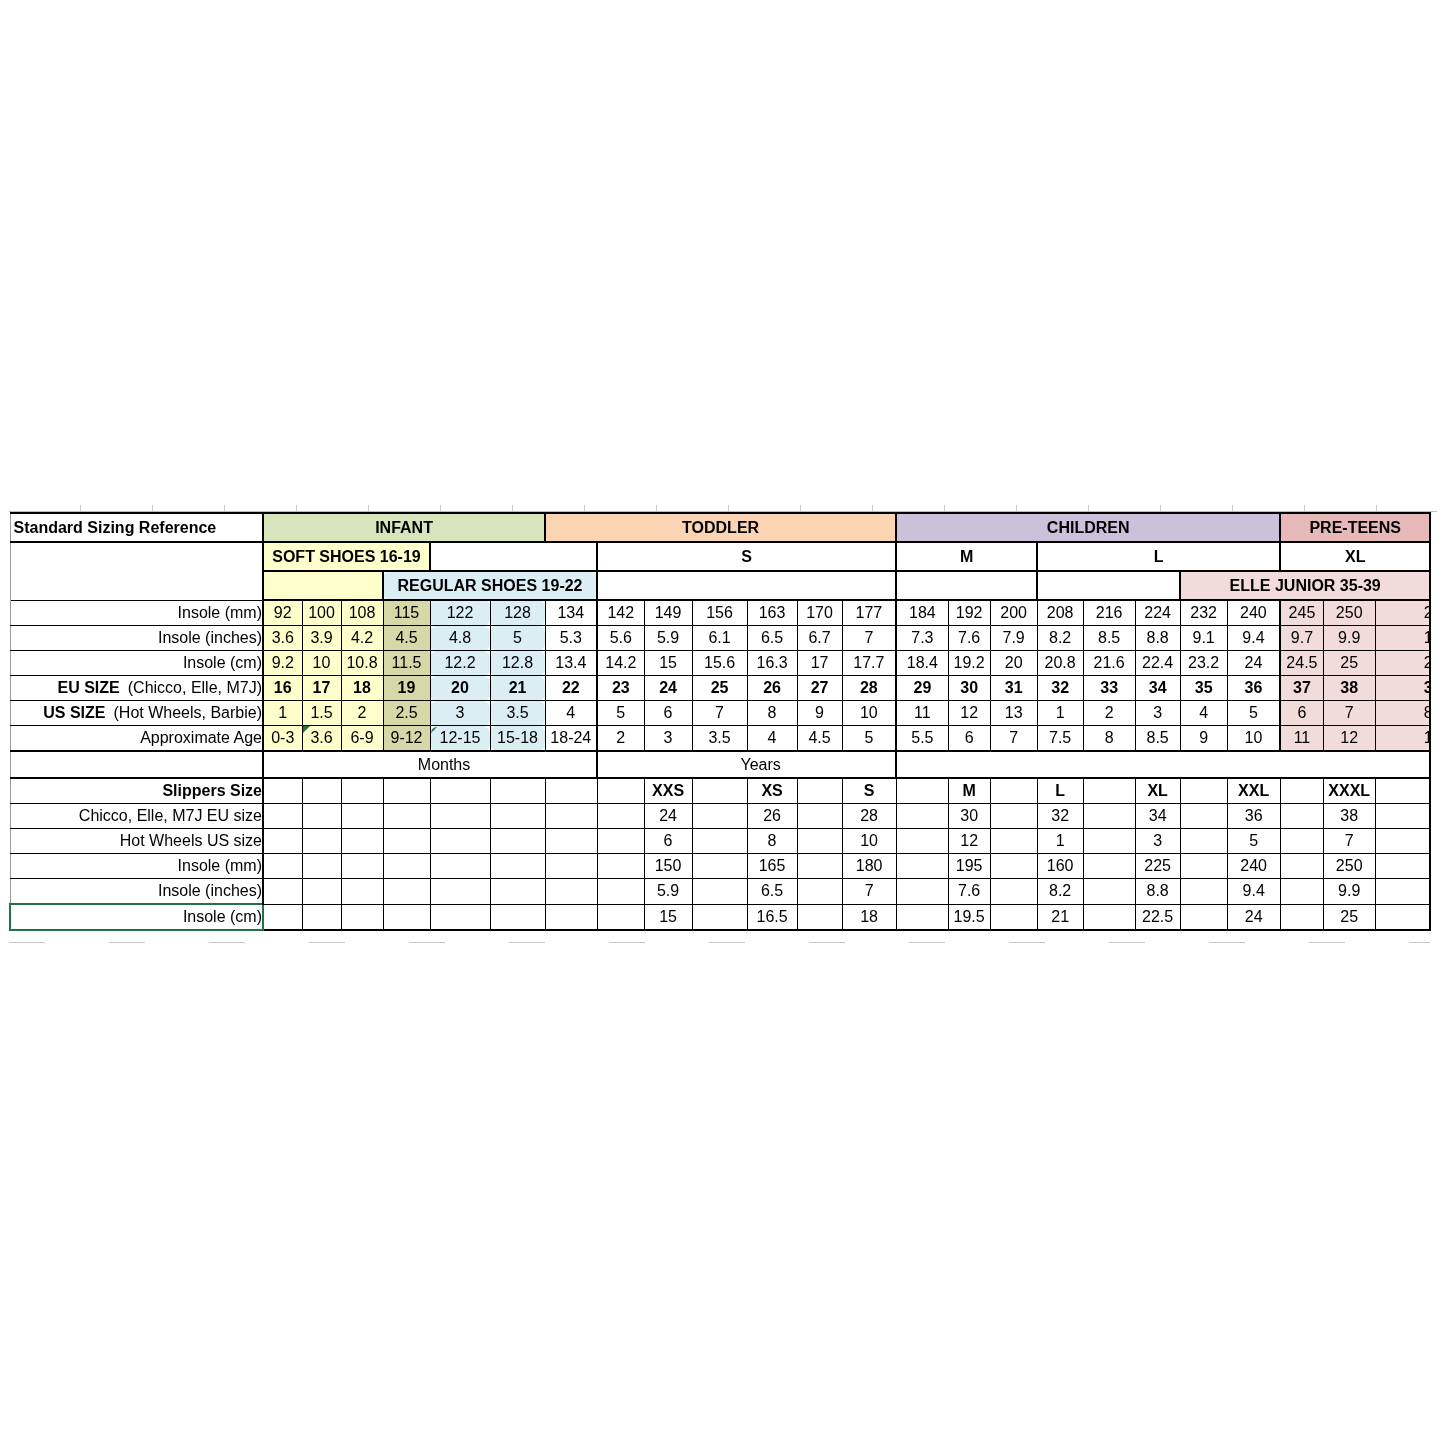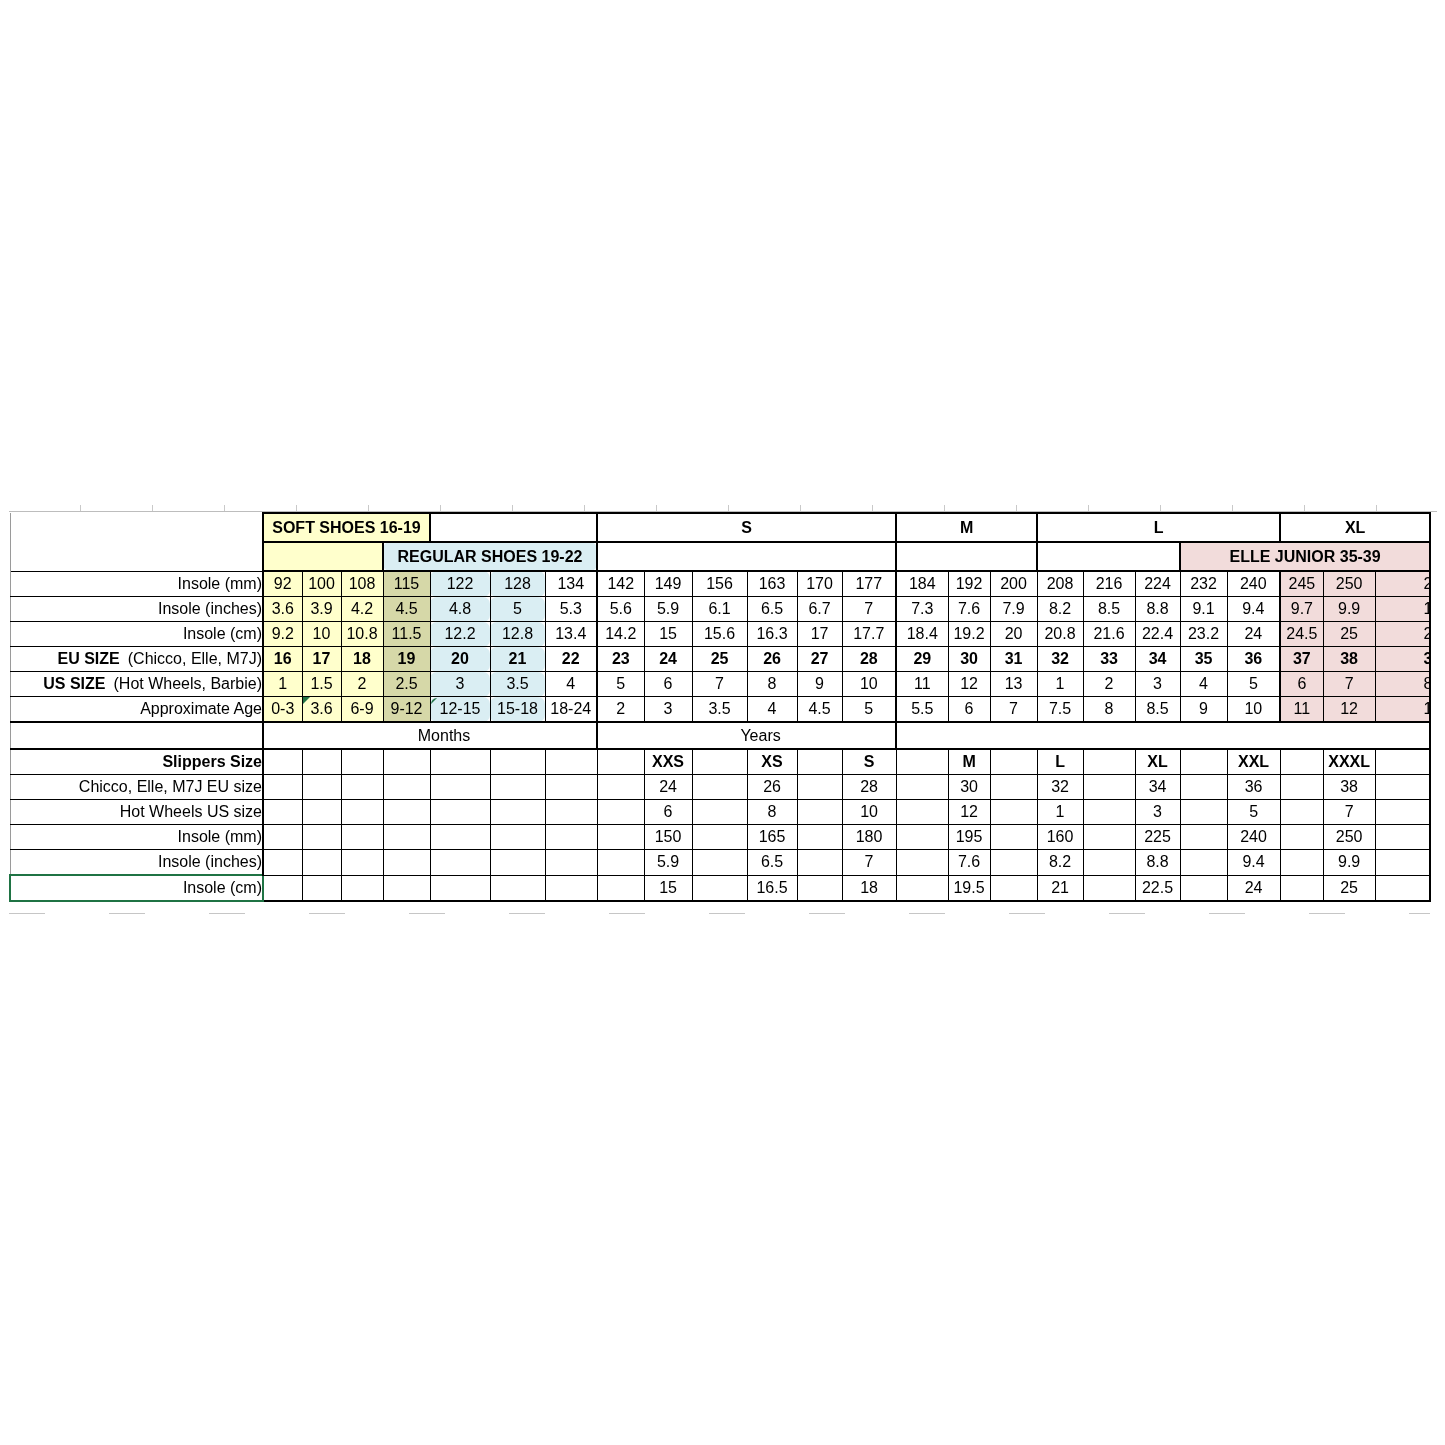--- a/index.html
+++ b/index.html
@@ -72,20 +72,27 @@
         <col style="width:45px">
       <col style="width:47px">
         <col style="width:53px">
         <col style="width:43px">
         <col style="width:52px">
       <col style="width:55px">
     </colgroup>
 
     <tbody>
 
+    <tr class="rH">
+      <td class="hgl">Standard Sizing Reference</td>
+      <td class="hg bg-infant" colspan="6">INFANT</td>
+      <td class="hg bg-toddler" colspan="7">TODDLER</td>
+      <td class="hg bg-children" colspan="8">CHILDREN</td>
+      <td class="hg bg-preteens" colspan="3">PRE-TEENS</td>
+    </tr>
 
     <tr class="rH">
       <td class="nob"></td>
       <td class="hg c-yellow" colspan="4">SOFT SHOES 16-19</td>
       <td class="hg" colspan="3"></td>
       <td class="hg" colspan="6">S</td>
       <td class="hg" colspan="3">M</td>
       <td class="hg" colspan="5">L</td>
       <td class="hg" colspan="3">XL</td>
     </tr>

